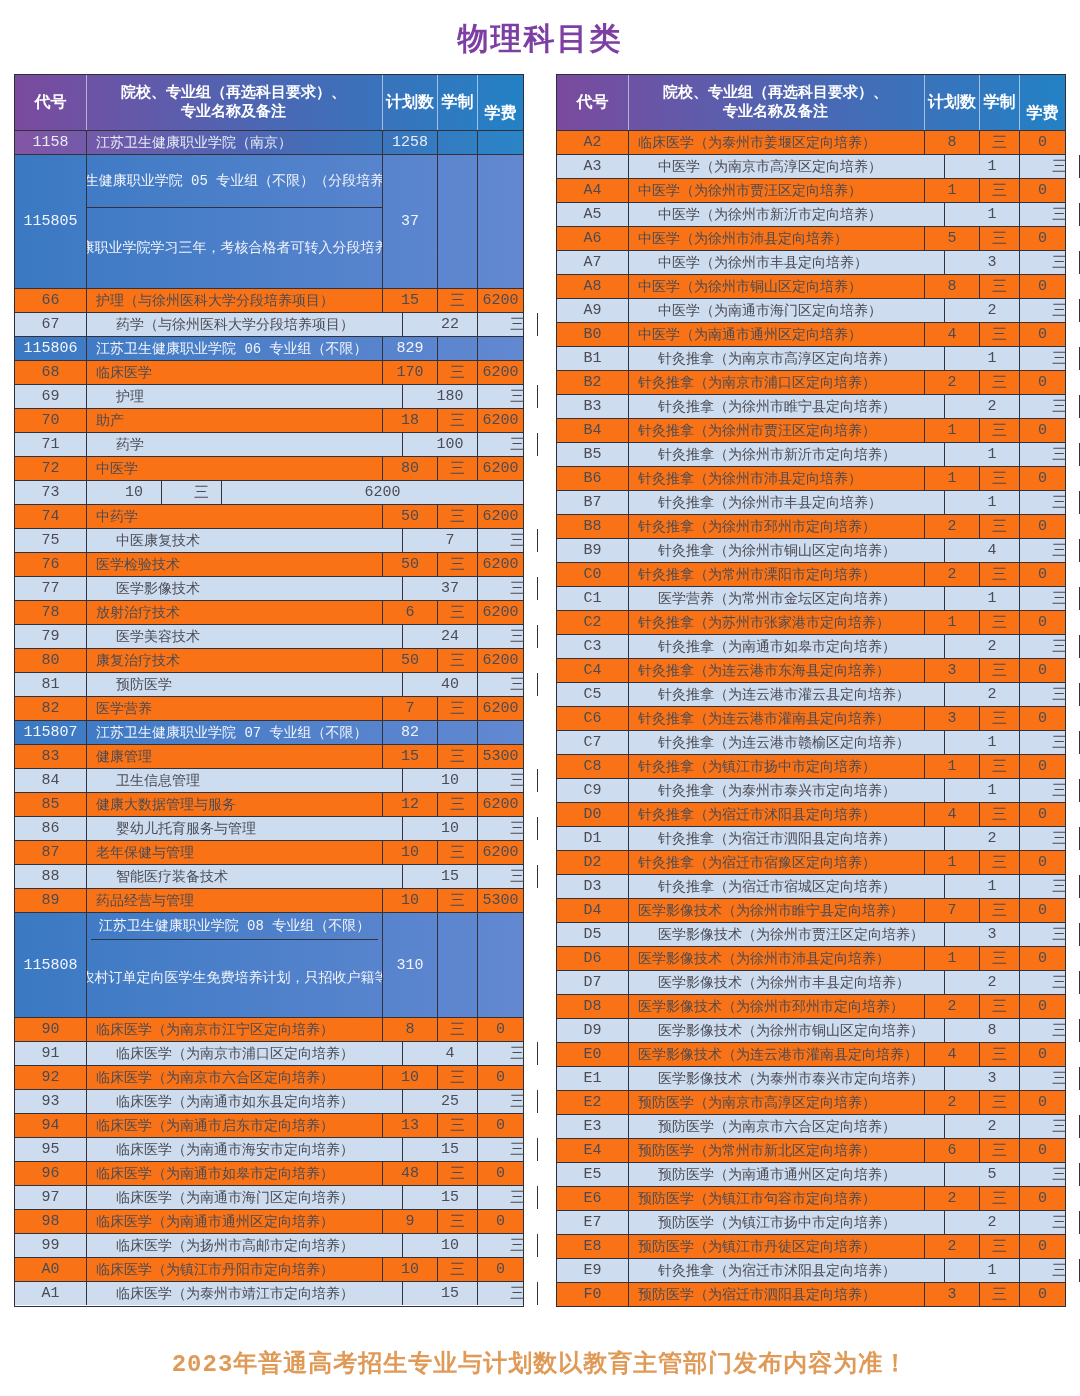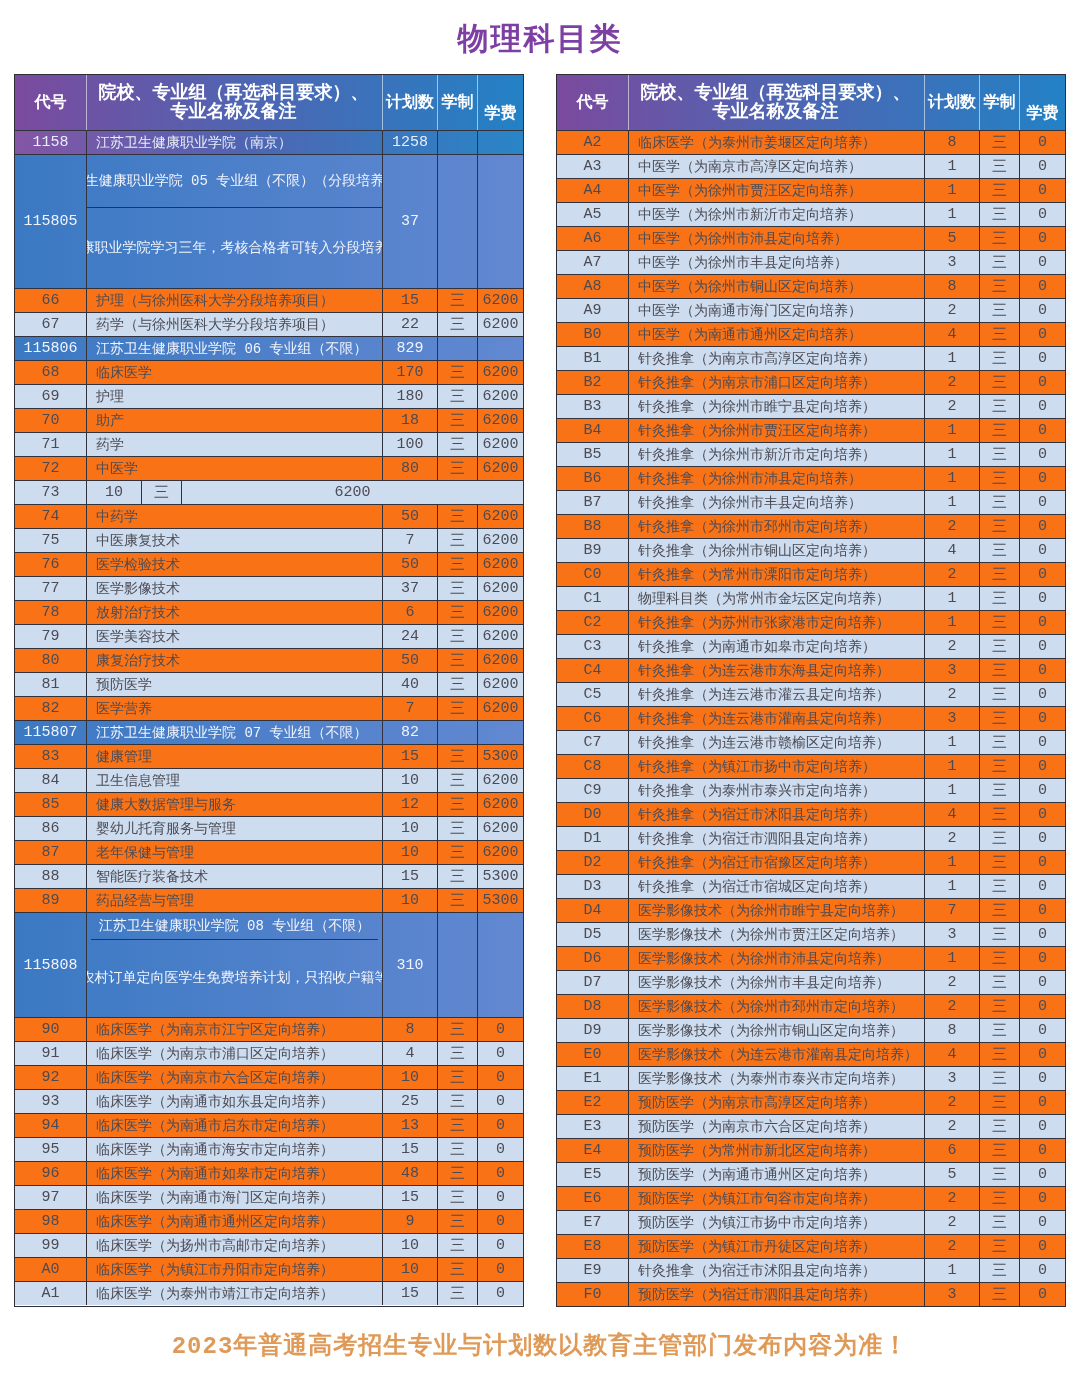--- a/index.html
+++ b/index.html
@@ -17,43 +17,43 @@
   .thead{
     display:flex;height:55px;box-sizing:border-box;
     background:linear-gradient(90deg,#7b4a9e 0%,#4f65b2 45%,#2381c5 100%);
     color:#ffffff;font-weight:bold;
   }
   .thead .c{border-right:1px solid rgba(255,255,255,.55);}
   .thead .c:last-child{border-right:none;margin-top:21px;}
   .c{display:flex;align-items:center;justify-content:center;box-sizing:border-box;}
   .c-code{width:72px;flex:0 0 72px;}
   .c-desc{width:296px;flex:0 0 296px;justify-content:flex-start;padding-left:9px;padding-right:2px;}
-  .thead .c-desc{justify-content:center;flex-direction:column;line-height:19px;font-size:18px;text-align:center;padding-left:0;}
+  .thead .c-desc{justify-content:center;flex-direction:column;line-height:19px;font-size:15px;text-align:center;padding-left:0;}
   .c-plan{width:55px;flex:0 0 55px;}
   .c-years{width:40px;flex:0 0 40px;}
   .c-fee{flex:1 1 auto;}
   .thead{font-size:16px;}
   
   .r{display:flex;height:24px;box-sizing:border-box;border-top:1px solid #32323c;font-size:15px;color:#4b4b55;}
   .r .c{border-right:1px solid #32323c;}
   .r .c:last-child{border-right:none;}
   .r .c-desc{font-size:14px;white-space:nowrap;overflow:hidden;}
   .r-odd{background:#f97316;}
-  .r-even{background:#cddcee;}
+  .r-even{background:#cddcee;gap:20px;}
   .r-school{background:linear-gradient(90deg,#8455a5 0%,#4f65b2 45%,#2985c7 100%);color:#e9ecf7;}
   .r-group{background:linear-gradient(90deg,#3b79c3 0%,#6288d1 100%);color:#f2f4fb;}
   .r-tall{height:134px;}
   .r-tall-b{height:105px;}
   .subcol{display:flex;flex-direction:column;justify-content:stretch;padding:0 !important;}
   .sub{box-sizing:border-box;display:flex;align-items:center;padding:2px 8px;line-height:19px;font-size:14px;text-align:left;}
   .r-tall .sub-top{height:53px;border-bottom:1px solid #32323c;}
   .r-tall-b .sub-top{height:27px;border-bottom:1px solid #32323c;}
   .sub-bottom{flex:1;}
   .footer{
-    text-align:center;margin-top:22px;font-size:24px;font-weight:bold;
+    text-align:center;margin-top:40px;font-size:24px;font-weight:bold;
     color:#e09a58;letter-spacing:1px;
   }
 </style>
 </head>
 <body>
 
 <div class="page">
   <div class="title">物理科目类</div>
 
   <div class="tables">
@@ -505,21 +505,21 @@
           </div>
           <div class="r r-odd">
             <div class="c c-code">C0</div>
             <div class="c c-desc">针灸推拿（为常州市溧阳市定向培养）</div>
             <div class="c c-plan">2</div>
             <div class="c c-years">三</div>
             <div class="c c-fee">0</div>
           </div>
           <div class="r r-even">
             <div class="c c-code">C1</div>
-            <div class="c c-desc">物理科目类（为常州市金坛区定向培养）</div>
+            <div class="c c-desc">医学营养（为常州市金坛区定向培养）</div>
             <div class="c c-plan">1</div>
             <div class="c c-years">三</div>
             <div class="c c-fee">0</div>
           </div>
           <div class="r r-odd">
             <div class="c c-code">C2</div>
             <div class="c c-desc">针灸推拿（为苏州市张家港市定向培养）</div>
             <div class="c c-plan">1</div>
             <div class="c c-years">三</div>
             <div class="c c-fee">0</div>

